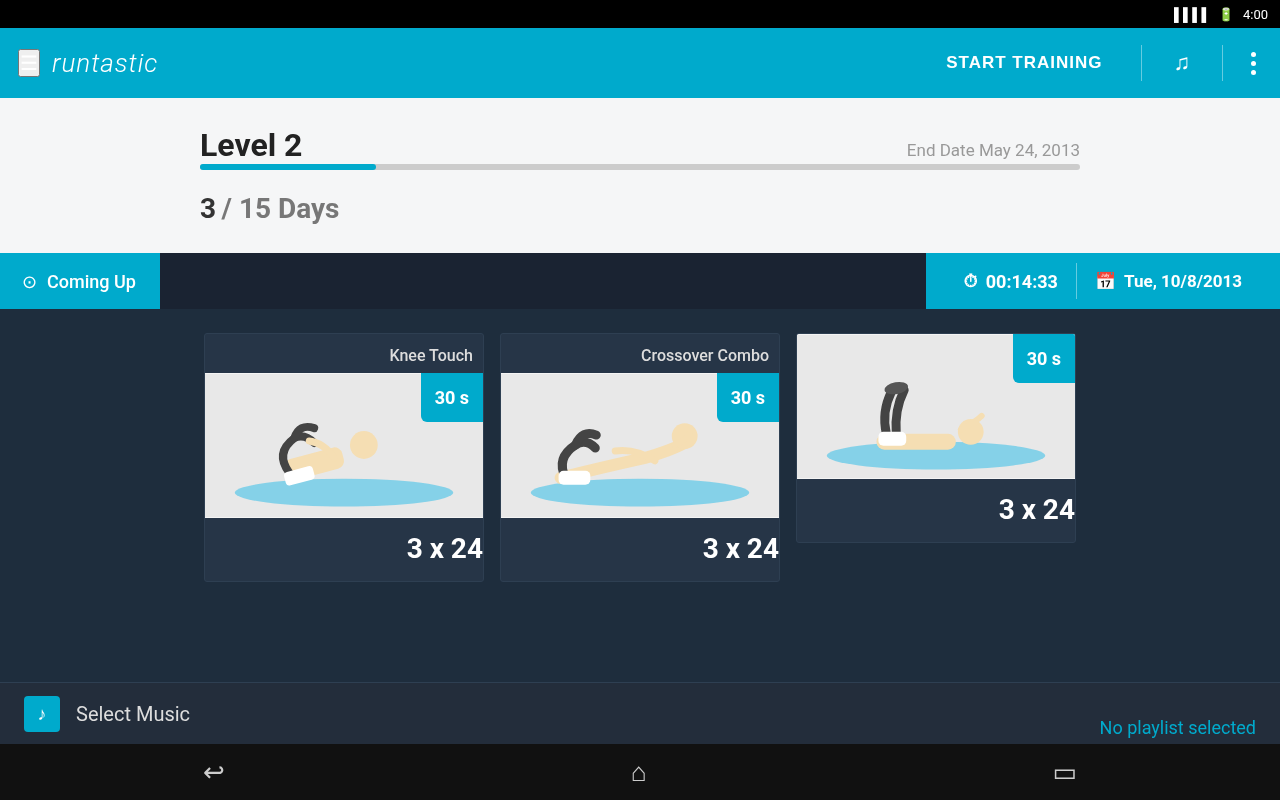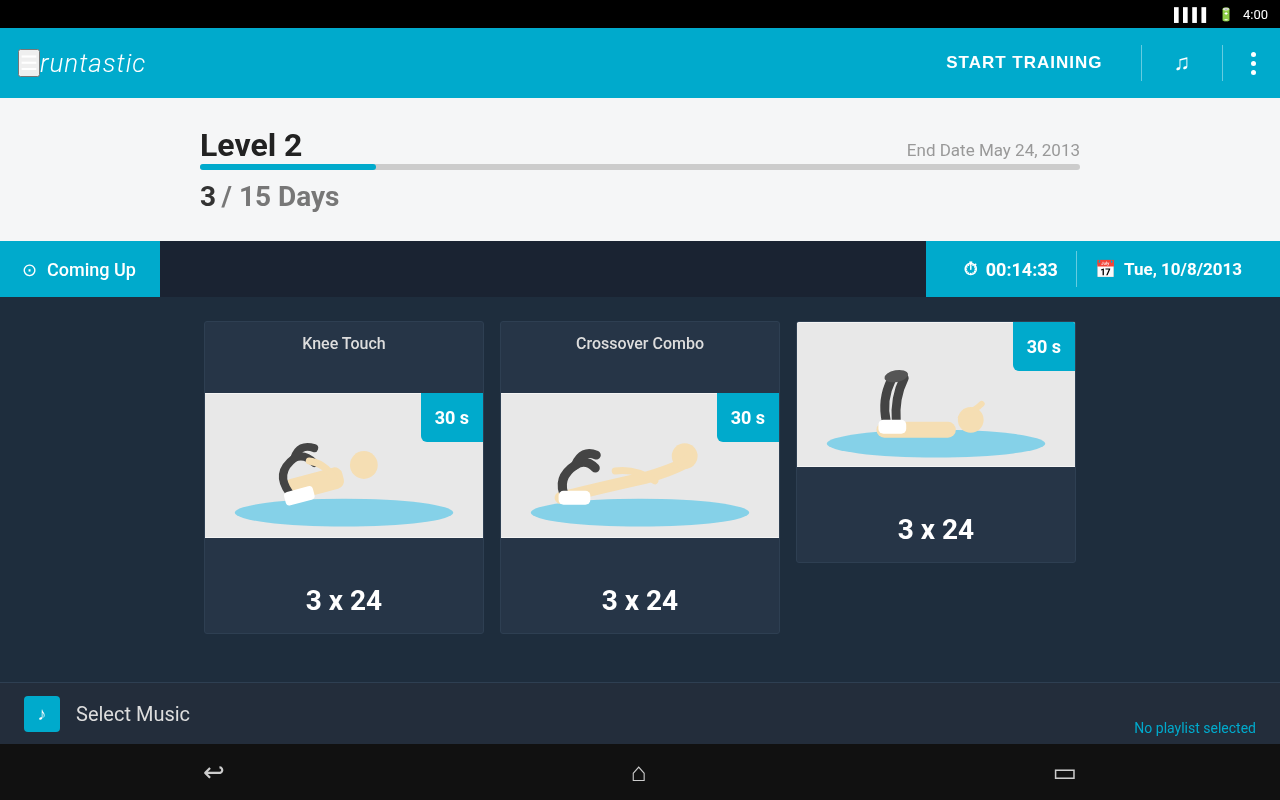--- a/index.html
+++ b/index.html
@@ -36,21 +36,21 @@
       background: #00aacc;
       height: 70px;
       display: flex;
       align-items: center;
       padding: 0 18px;
       position: relative;
     }
     .navbar-left {
       display: flex;
       align-items: center;
-      gap: 0;
+      gap: 12px;
     }
     .hamburger-icon {
       color: #fff;
       font-size: 20px;
       cursor: pointer;
     }
     .brand-name {
       color: #fff;
       font-size: 26px;
       font-weight: 300;
@@ -137,20 +137,21 @@
       margin-bottom: 10px;
     }
     .progress-bar-fill {
       height: 6px;
       background: #00aacc;
       border-radius: 3px;
     }
     .days-text {
       font-size: 22px;
       color: #333;
+      margin-top: 12px;
     }
     .days-text span {
       font-weight: bold;
       font-size: 28px;
     }
     .days-subtext {
       font-size: 18px;
       color: #777;
     }
 
@@ -229,22 +230,21 @@
     }
     .exercise-card {
       background: #263547;
       border: 1px solid #2e3f52;
       width: 280px;
       margin: 0 8px;
       border-radius: 3px;
       overflow: hidden;
       display: flex;
       flex-direction: column;
-      align-items: center;
-      gap: 32px;
+      align-items: flex-end;
     }
     .card-title {
       color: #ddd;
       font-size: 16px;
       font-weight: 500;
       padding: 12px 10px 8px;
       text-align: center;
     }
     .card-image-wrap {
       position: relative;
@@ -304,21 +304,21 @@
       justify-content: center;
       color: #fff;
       font-size: 18px;
     }
     .select-music-text {
       color: #ddd;
       font-size: 20px;
     }
     .no-playlist {
       color: #00aacc;
-      font-size: 14px;
+      font-size: 18px;
       margin-top: 28px;
     }
 
     
     .bottom-nav {
       background: #111;
       height: 56px;
       display: flex;
       align-items: center;
       justify-content: space-around;

